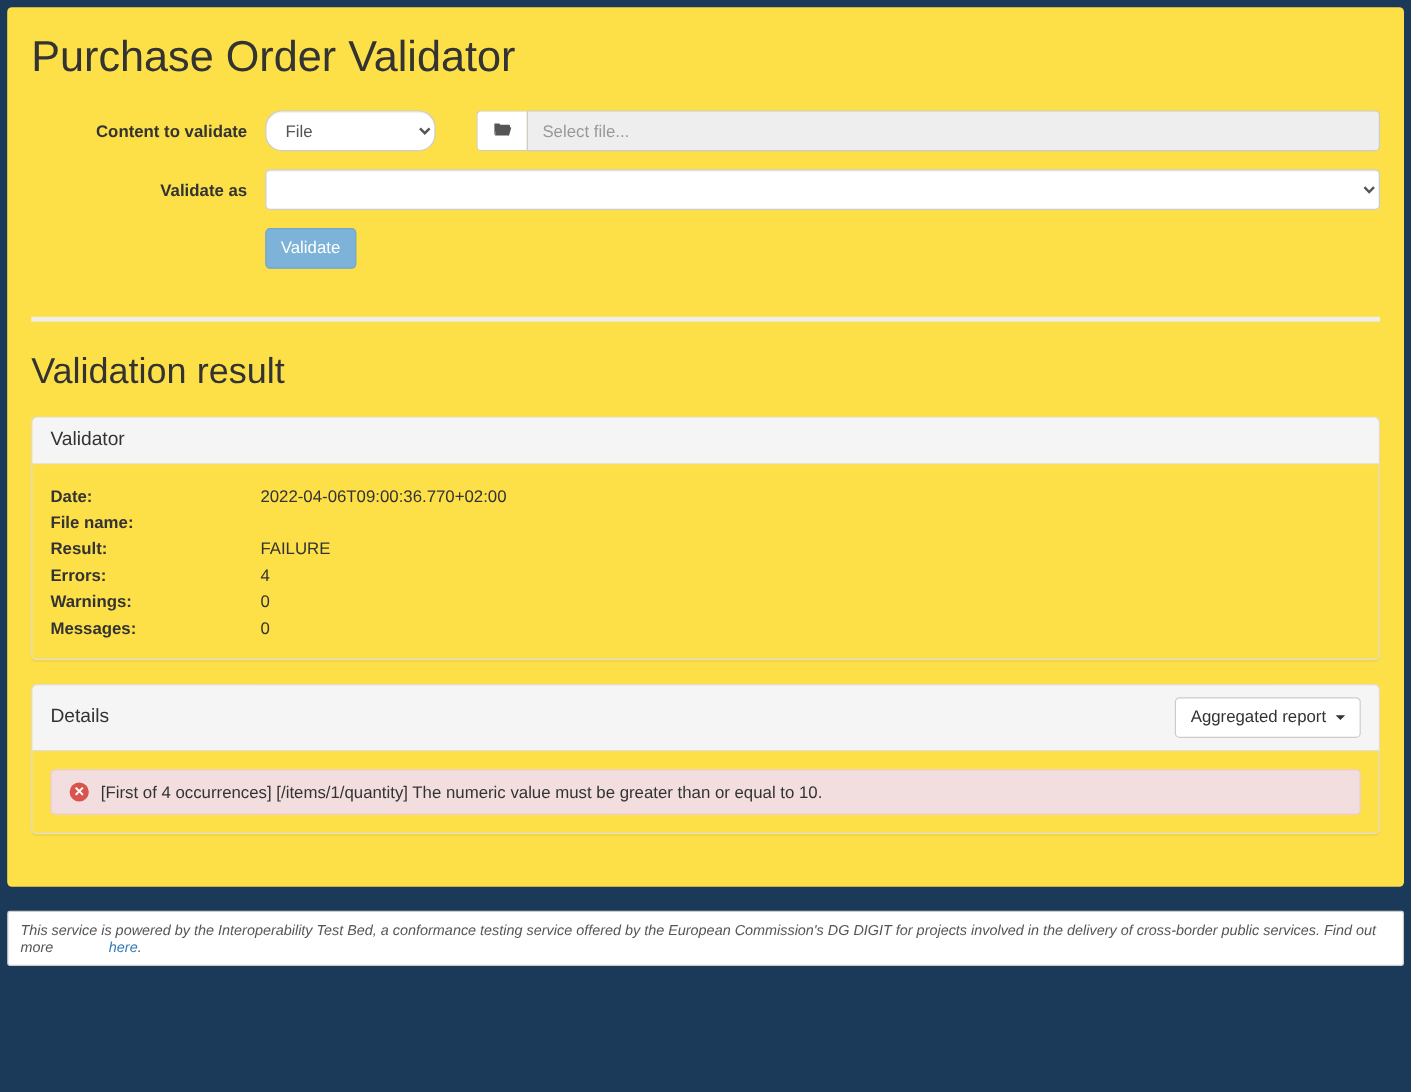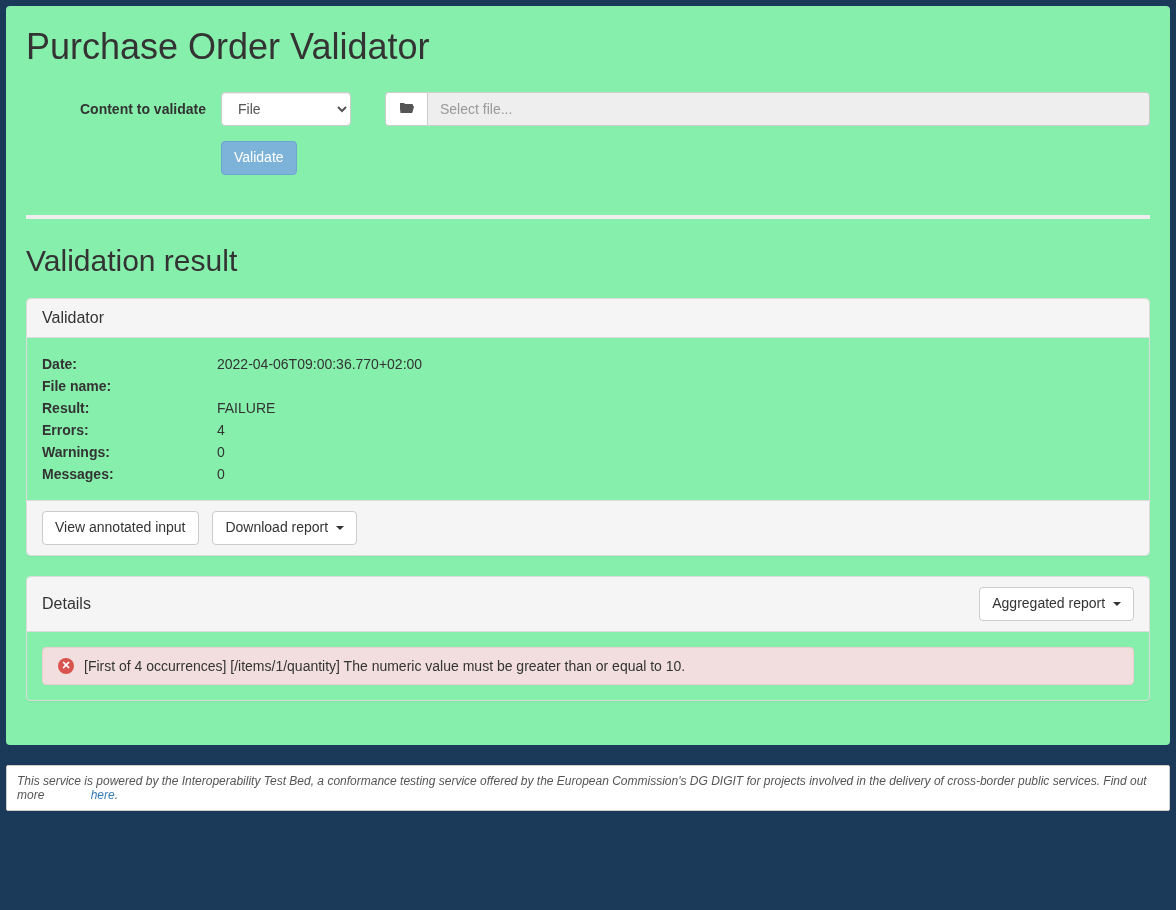--- a/index.html
+++ b/index.html
@@ -8,21 +8,21 @@
       padding: 0;
     }
     body {
       font-family: "Helvetica Neue", Helvetica, Arial, sans-serif;
       font-size: 14px;
       color: #333;
       background: #1b3a5a;
       padding: 6px 6px 0 6px;
     }
     .main-panel {
-      background: #86efac;
+      background: #fde047;
       border-radius: 4px;
       padding: 20px 20px 24px 20px;
       margin-bottom: 20px;
     }
     h1.page-title {
       font-size: 36px;
       font-weight: 500;
       color: #333;
       margin-bottom: 24px;
     }
@@ -49,21 +49,22 @@
       height: 34px;
       padding: 6px 12px;
       font-size: 14px;
       color: #555;
       background: #fff;
       border: 1px solid #ccc;
       border-radius: 4px;
       box-shadow: inset 0 1px 1px rgba(0,0,0,.075);
     }
     select.content-select {
-      width: 130px;
+      width: 142px;
+      border-radius: 14px;
     }
     select.validate-as-select {
       flex: 1;
       min-width: 0;
     }
     .file-input-group {
       display: flex;
       flex: 1;
       margin-left: 34px;
     }
@@ -230,20 +231,26 @@
         <span>
           <svg width="16" height="14" viewBox="0 0 16 14">
               <path fill="#555" d="M1 2h4l1 1h7a1 1 0 0 1 1 1v1H3.2L1 12V2zm.8 3h12.7a.5.5 0 0 1 .48.64l-1.7 6A1 1 0 0 1 12.3 12H1.5l1.3-7z"></path>
             </svg>
         </span>
       </button>
       <div class="file-display">Select file...</div>
     </div>
   </div>
 
+  <div class="form-group">
+    <label class="form-label">Validate as</label>
+    <select class="form-control validate-as-select">
+      <option></option>
+    </select>
+  </div>
 
   <div class="btn-row">
     <button class="btn btn-primary">Validate</button>
   </div>
 
   <hr class="section-divider">
 
   <h2 class="section-title">Validation result</h2>
 
   <div class="panel">
@@ -269,27 +276,20 @@
         </div>
         <div class="overview-row">
           <div class="overview-label">Warnings:</div>
           <div class="overview-value">0</div>
         </div>
         <div class="overview-row">
           <div class="overview-label">Messages:</div>
           <div class="overview-value">0</div>
         </div>
       </div>
-    </div>
-    <div class="panel-footer">
-      <button class="btn btn-default mlr">View annotated input</button>
-      <button class="btn btn-default">
-        <span>Download report</span>
-        <span class="caret"></span>
-      </button>
     </div>
   </div>
 
   <div class="panel">
     <div class="panel-heading">
       <span>Details</span>
       <button class="btn btn-default">
         <span>Aggregated report</span>
         <span class="caret"></span>
       </button>

